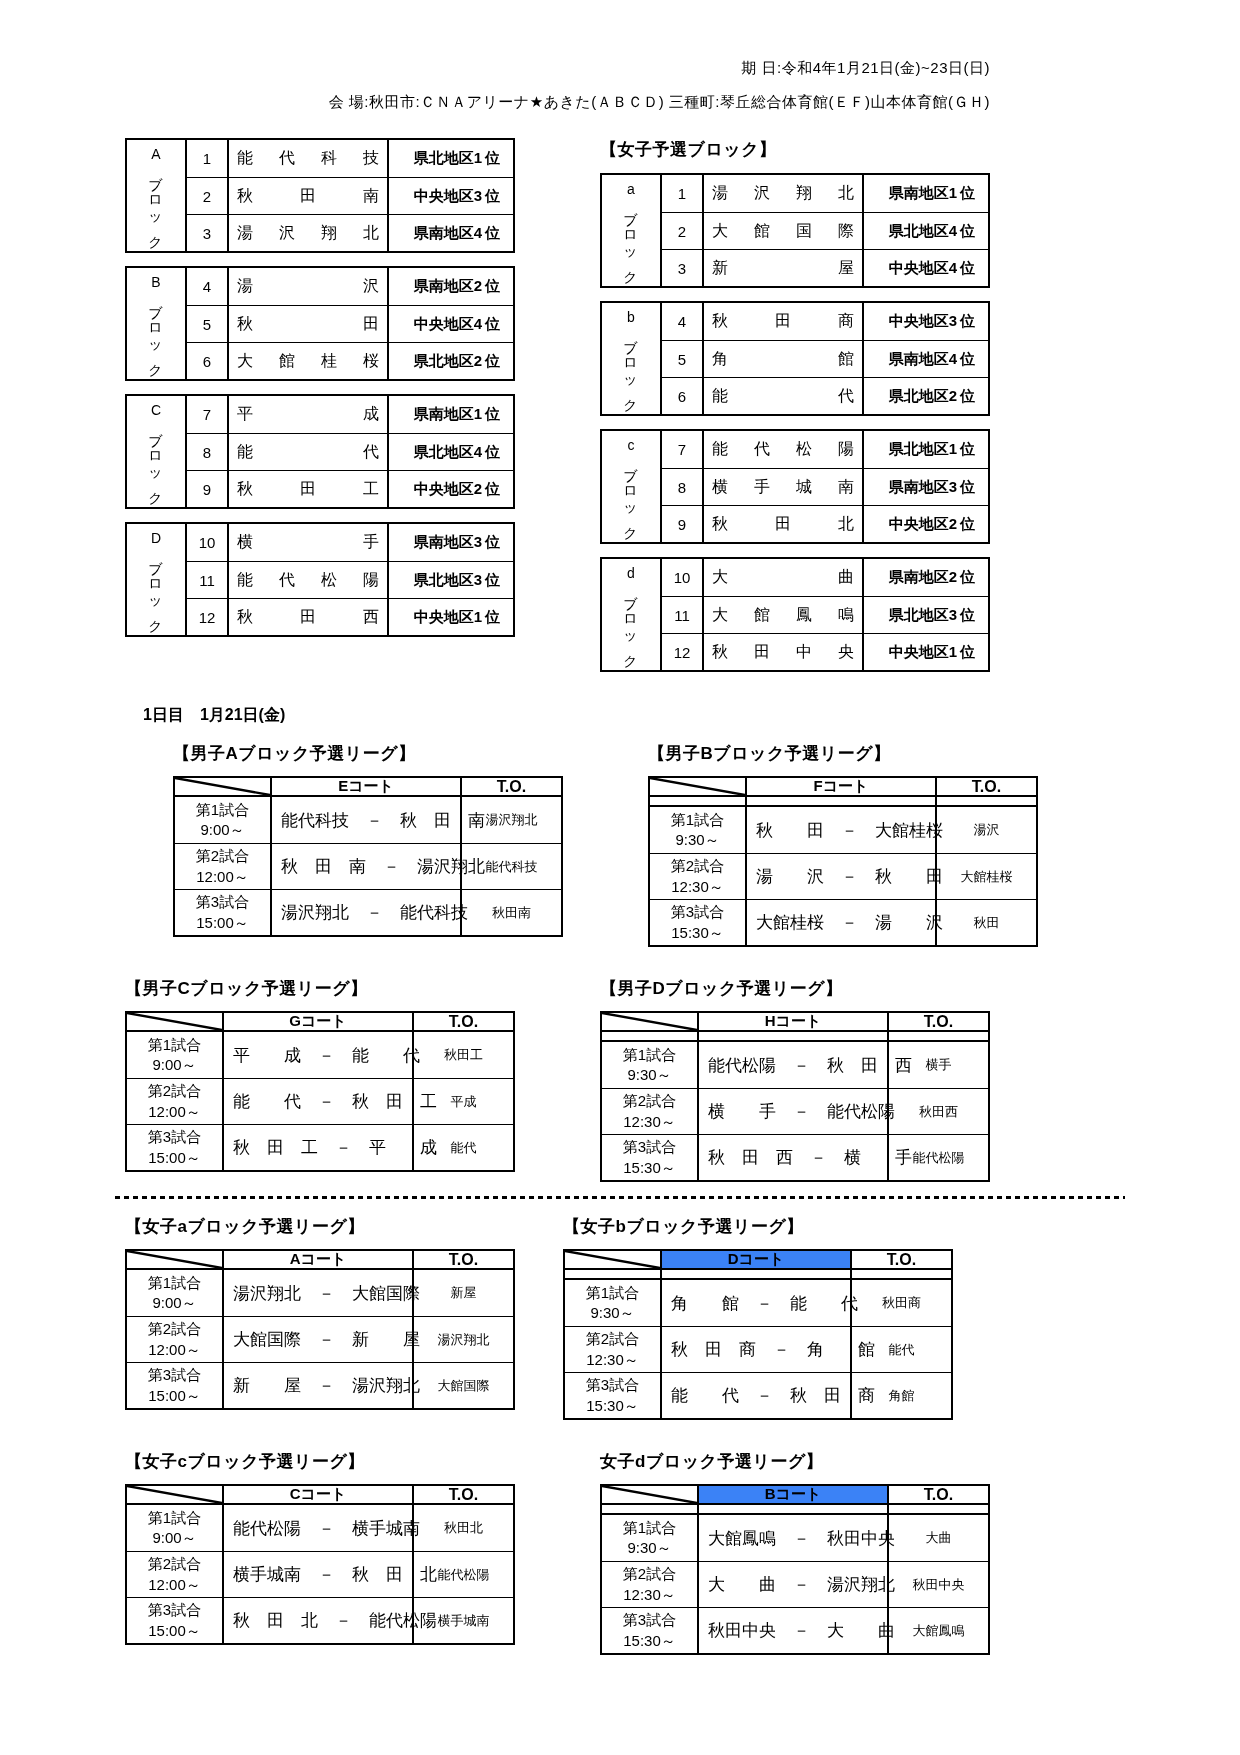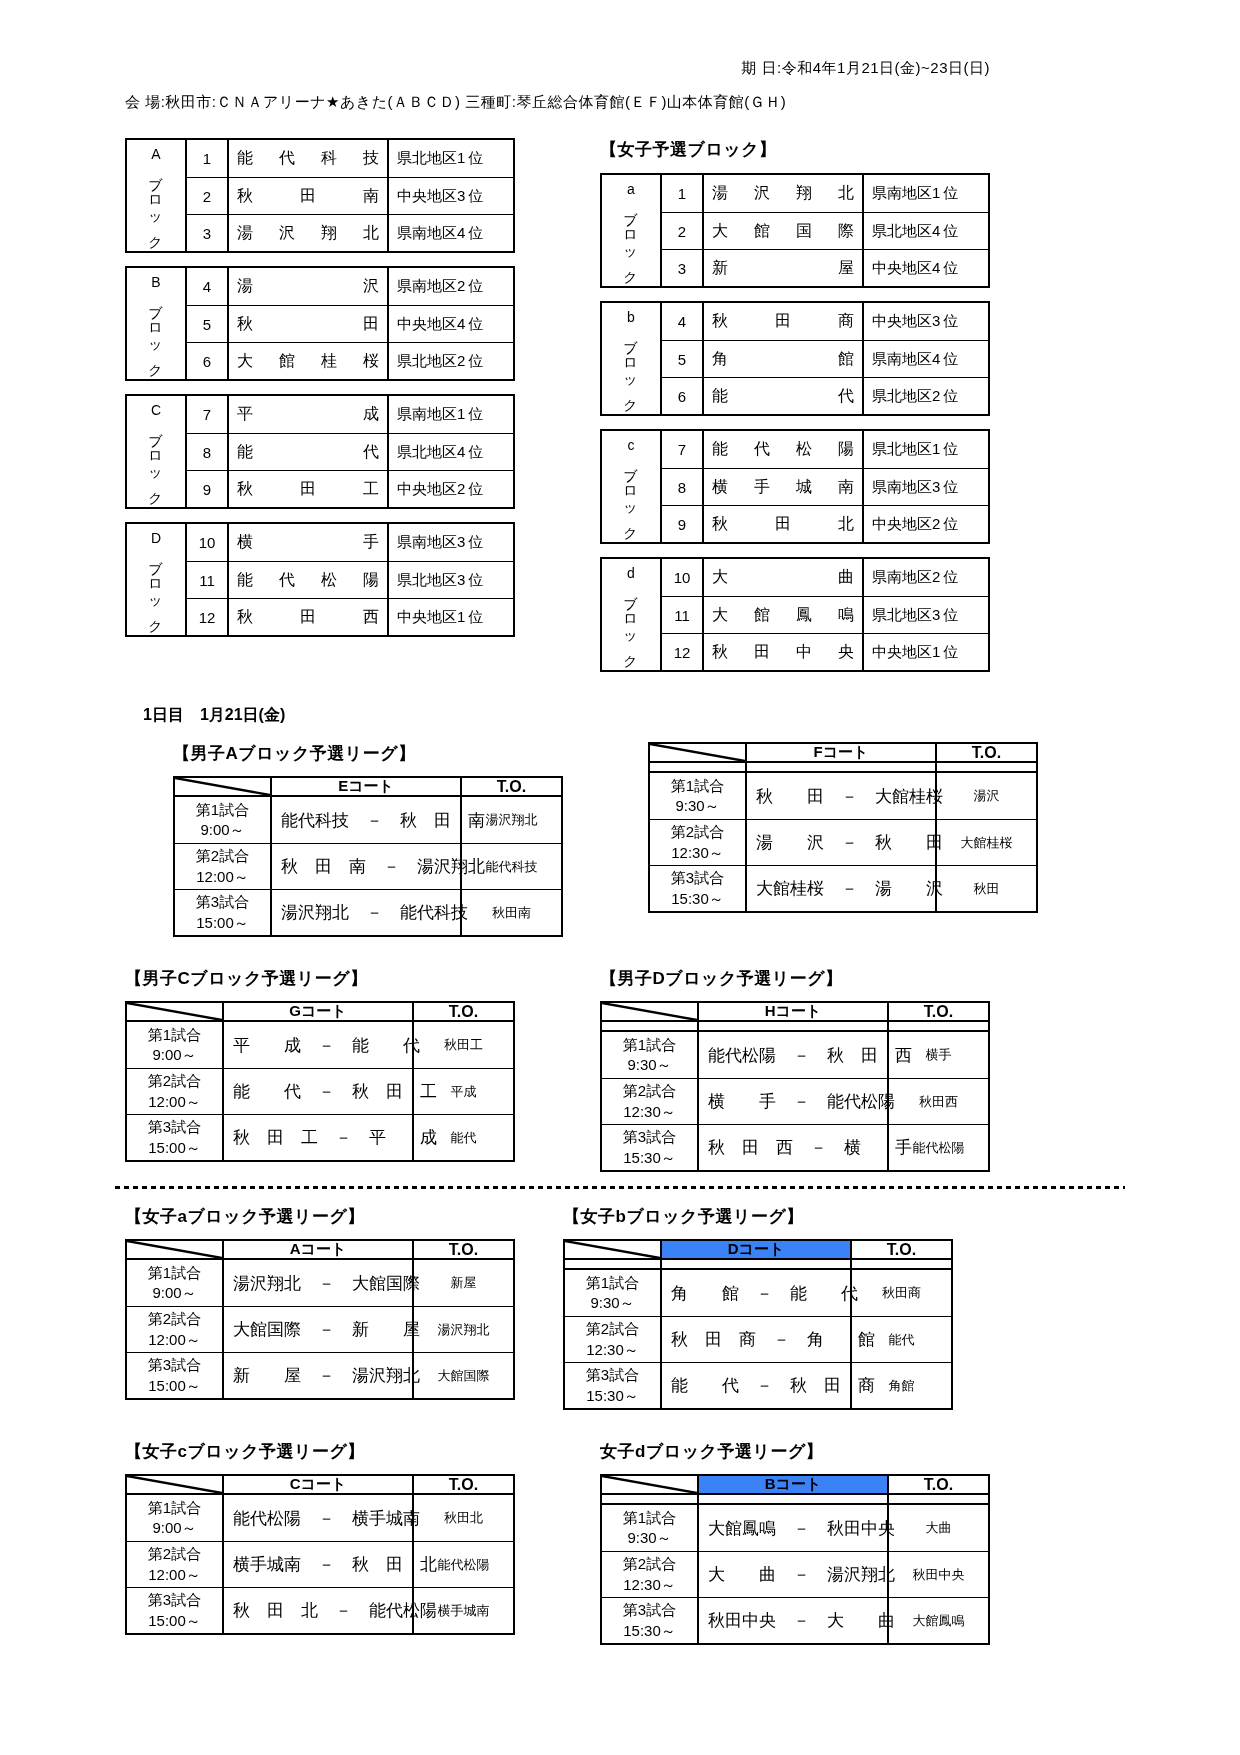--- a/index.html
+++ b/index.html
@@ -6,37 +6,37 @@
   html, body { background: #ffffff; }
   body {
     width: 1240px; height: 1755px;
     font-family: "Liberation Sans", "DejaVu Sans", sans-serif;
     color: #000; overflow: hidden;
   }
   .content { width: 865px; margin-left: 125px; padding-top: 50px; }
 
   .doc-title { font-size: 23px; font-weight: 700; text-align: center; letter-spacing: 1px; white-space: nowrap; }
   .date-line { margin-top: 9px; font-size: 15px; text-align: right; letter-spacing: .5px; }
-  .venue-line { margin-top: 15px; font-size: 15px; letter-spacing: .5px; white-space: nowrap; }
+  .venue-line { margin-top: 15px; font-size: 15px; letter-spacing: .5px; white-space: nowrap; text-align: right; }
 
   .prelim-row { display: flex; gap: 85px; margin-top: 26px; }
   .pcol { width: 390px; flex: 0 0 390px; }
   .section-heading { font-size: 17px; font-weight: 700; margin-bottom: 12px; letter-spacing: .5px; }
 
   
   .block-table { display: flex; border: 2px solid #000; margin-bottom: 13px; background: #fff; }
   .block-label { width: 60px; flex: 0 0 60px; border-right: 2px solid #000; display: flex; align-items: center; justify-content: center; }
   .block-label span { writing-mode: vertical-rl; text-orientation: upright; font-size: 14px; letter-spacing: 4px; line-height: 1; }
   .block-body { flex: 1; display: flex; flex-direction: column; }
   .block-row { display: flex; height: 37px; }
   .block-row + .block-row { border-top: 1.5px solid #000; }
   .cell-no { width: 42px; flex: 0 0 42px; border-right: 2px solid #000; display: flex; align-items: center; justify-content: center; font-size: 15px; }
   .cell-school { width: 160px; flex: 0 0 160px; border-right: 2px solid #000; display: flex; align-items: center; padding: 0 8px; }
   .cell-school span { display: block; width: 100%; font-size: 16px; text-align: justify; text-align-last: justify; }
-  .cell-district { flex: 1; display: flex; align-items: center; justify-content: flex-start; padding: 0 10px 0 8px; font-size: 15px; }
+  .cell-district { flex: 1; display: flex; align-items: center; justify-content: flex-end; padding: 0 10px 0 8px; font-size: 15px; font-weight: bold; }
   .cell-district .rank { letter-spacing: 3px; }
 
   .day-label { margin-top: 20px; padding-left: 18px; font-size: 16px; font-weight: 700; }
 
   
   .league-row { display: flex; gap: 85px; }
   .lr1 { margin-top: 16px; padding-left: 48px; } .lr2 { margin-top: 30px; } .lr3 { margin-top: 16px; gap: 48px; } .lr4 { margin-top: 30px; }
   .league { width: 390px; flex: 0 0 390px; }
   .league-title { font-size: 17px; font-weight: 700; margin-bottom: 11px; letter-spacing: .5px; }
   .league-table { border: 2px solid #000; background: #fff; }
@@ -458,20 +458,21 @@
               <div class="lg-c2 matchcell">
                 <span>湯沢翔北　－　能代科技</span>
               </div>
               <div class="lg-c3 tocell">秋田南</div>
             </div>
           </div>
       </div>
     </div>
 
     <div class="league">
+      <div class="league-title">【男子Bブロック予選リーグ】</div>
       <div class="league-table">
         <div class="lg-row lg-head">
           <div class="lg-c1 diag">
             <svg viewBox="0 0 100 100" preserveAspectRatio="none">
                 <line x1="0" y1="0" x2="100" y2="100" vector-effect="non-scaling-stroke"></line>
               </svg>
           </div>
           <div class="lg-c2">Fコート</div>
           <div class="lg-c3">T.O.</div>
         </div>

